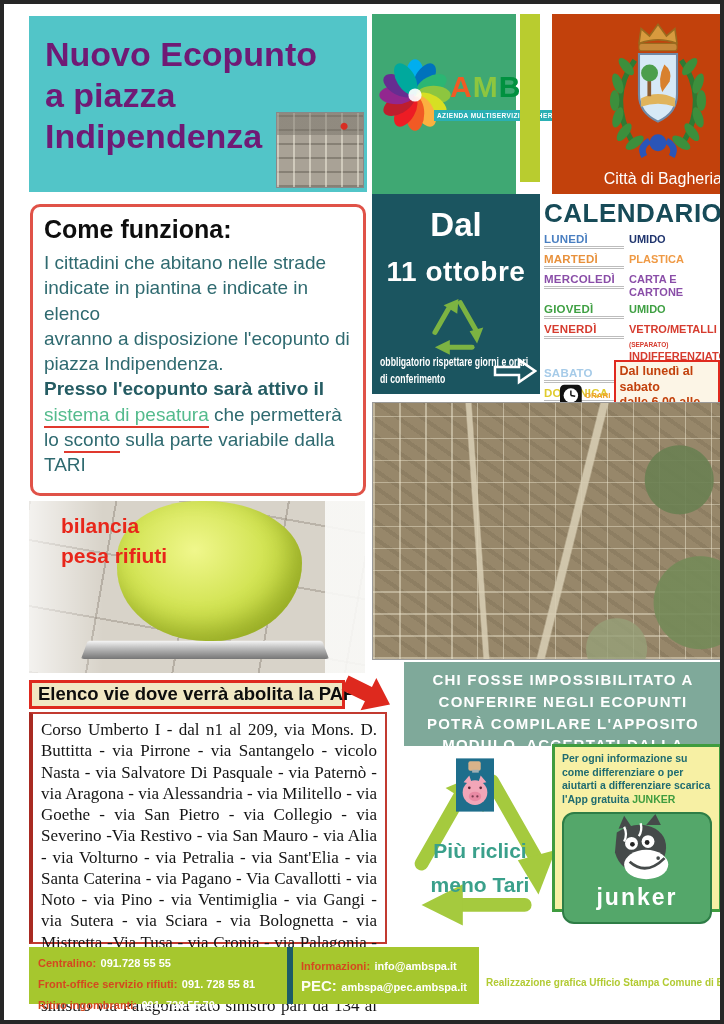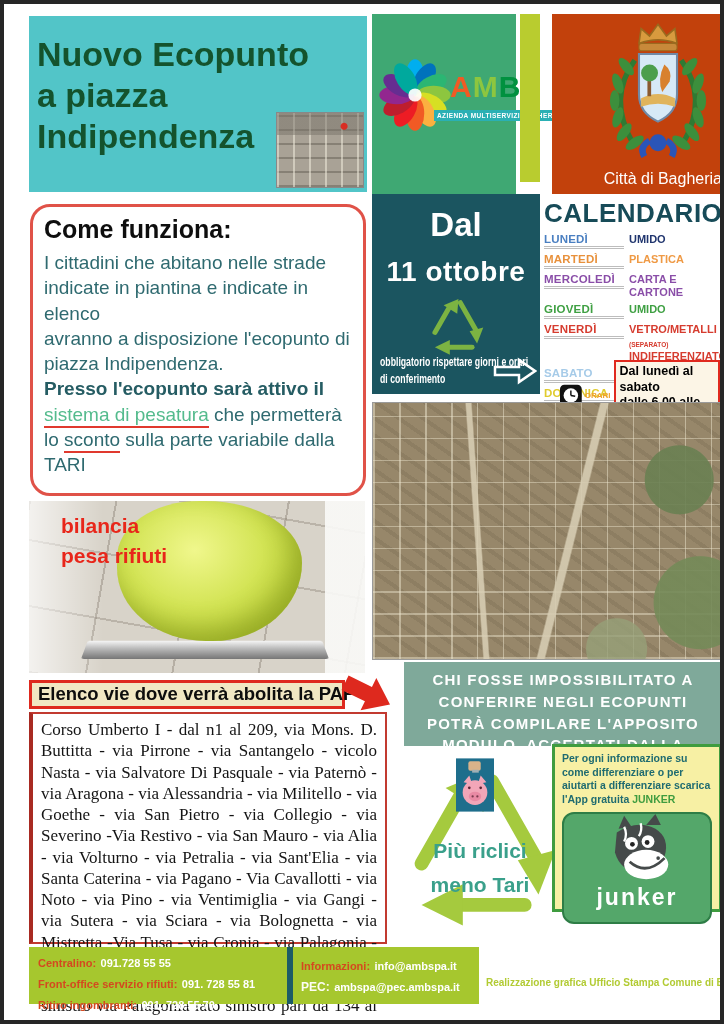--- a/index.html
+++ b/index.html
@@ -5,21 +5,21 @@
   html,body{margin:0;padding:0;background:#ffffff;}
   .page{
     position:relative;width:724px;height:1024px;box-sizing:border-box;
     background:#fff;border:4px solid #262626;overflow:hidden;
     font-family:"Liberation Sans",sans-serif;
   }
   .abs{position:absolute;}
 
   
   .title-box{left:25px;top:12px;width:338px;height:176px;background:#52c5c8;}
-  .title-line{padding-left:8px;font-size:34px;font-weight:700;color:#14532d;line-height:1.2;}
+  .title-line{padding-left:16px;font-size:34px;font-weight:700;color:#701a75;line-height:1.2;}
   .title-line:first-child{padding-top:18px;}
   .thumb{position:absolute;right:3px;bottom:4px;width:86px;height:74px;
     background-color:#a9a296;
     background-image:
       radial-gradient(circle at 78% 18%, rgba(220,40,30,.95) 0 3px, transparent 4px),
       linear-gradient(180deg, rgba(120,115,105,.5) 0 30%, transparent 30%),
       repeating-linear-gradient(90deg, rgba(240,235,220,.55) 0 1.5px, transparent 1.5px 16px),
       repeating-linear-gradient(0deg, rgba(70,65,55,.35) 0 2px, transparent 2px 14px);
     border:1px solid #888;}
   .amb-box{left:368px;top:10px;width:144px;height:180px;background:#3fa873;}
@@ -28,21 +28,21 @@
   .amb-a{color:#f15a24}.amb-m{color:#8dc63f}.amb-b{color:#00913f}
   .amb-sub{position:absolute;left:62px;top:96px;background:#2ab0b4;color:#fff;
     font-size:6.5px;font-weight:700;letter-spacing:.4px;padding:2px 3px;white-space:nowrap;}
   .lime-strip{left:516px;top:10px;width:20px;height:168px;background:#b9cc2f;}
   .crest-box{left:548px;top:10px;width:170px;height:180px;background:#c2410c;text-align:right;}
   .crest-box svg{margin-top:4px;}
   .city{position:absolute;left:0;right:0;bottom:6px;color:#fff;font-size:16px;}
 
   
   .come-box{left:26px;top:200px;width:336px;height:292px;box-sizing:border-box;
-    background:#fff;border:3px solid #e05248;border-radius:20px;padding:8px 11px;}
+    background:#fff;border:3px solid #e05248;border-radius:10px;padding:8px 11px;}
   .cf-title{font-size:25px;font-weight:800;color:#0e0e0e;margin-bottom:6px;}
   .come-box p{margin:0;font-size:19px;color:#2f6a70;line-height:1.33;}
   .come-box p b{color:#255c63;}
   .hl{color:#54bb8d;border-bottom:2px solid #e0392e;padding-bottom:1px;}
   .ul-red{border-bottom:2px solid #e0392e;padding-bottom:1px;}
 
   
   .dal-box{left:368px;top:190px;width:168px;height:200px;background:#1b5560;color:#fff;}
   .dal1{text-align:center;margin-top:12px;font-size:33px;font-weight:800;}
   .dal2{text-align:center;margin-top:12px;font-size:28px;font-weight:800;letter-spacing:.5px;}
@@ -61,21 +61,21 @@
   .cal-val small{font-size:6.5px;}
   .r0 .cal-day{color:#4a7fc1}.r0 .cal-val{color:#20356e}
   .r1 .cal-day{color:#e8913c}.r1 .cal-val{color:#ef9a45}
   .r2 .cal-day{color:#8a4ea8}.r2 .cal-val{color:#8a4ea8}
   .r3 .cal-day{color:#3fa043}.r3 .cal-val{color:#3fa043}
   .r4 .cal-day{color:#d63c2f}.r4 .cal-val{color:#d63c2f}
   .r5 .cal-day{color:#a6cbe8}.r5 .cal-val{color:#a6cbe8}
   .r6 .cal-day{color:#e0cb2e}.r6 .cal-val{color:#e7d75a}
   .orari-row{left:556px;top:356px;display:flex;align-items:center;gap:3px;}
   .orari-label{color:#f0a02c;font-size:8px;font-weight:800;}
-  .hours-box{border:2px solid #e0291e;background:#fcf5e6;color:#000000;
+  .hours-box{border:2px solid #e0291e;background:#fcf5e6;color:#c2410c;
     font-size:12.5px;font-weight:800;line-height:1.25;padding:2px 4px;}
 
   
   .map{left:368px;top:398px;width:350px;height:258px;
     background-color:#97876a;
     background-image:
       radial-gradient(circle at 88% 30%, rgba(106,128,82,.9) 0 34px, transparent 35px),
       radial-gradient(circle at 94% 78%, rgba(116,138,88,.9) 0 46px, transparent 47px),
       radial-gradient(circle at 70% 96%, rgba(150,160,120,.8) 0 30px, transparent 31px),
       linear-gradient(104deg, transparent 55%, rgba(214,204,178,.9) 55.4% 57%, transparent 57.4%),
@@ -131,21 +131,21 @@
   .jword{font-size:23px;font-weight:800;color:#fff;letter-spacing:2px;margin-top:-2px;}
 
   
   .contact-left{left:25px;top:943px;width:258px;height:57px;box-sizing:border-box;
     background:#a6c72e;padding:6px 9px;}
   .contact-div{left:283px;top:943px;width:6px;height:57px;background:#1d5c66;}
   .contact-right{left:289px;top:943px;width:186px;height:57px;box-sizing:border-box;
     background:#a6c72e;padding:9px 8px;}
   .c-line{margin-bottom:3px;white-space:nowrap;}
   .c-label{color:#d4491f;font-weight:800;font-size:11px;}
-  .c-label-w{color:#fdfdf2;font-weight:800;font-size:12px;}
+  .c-label-w{color:#fdfdf2;font-weight:800;font-size:15px;}
   .c-val{color:#fff;font-weight:800;font-size:11px;}
   .credit{left:482px;top:973px;font-size:10px;font-weight:700;color:#b2cb33;white-space:nowrap;}
 </style>
 </head>
 <body>
 
 <div class="page">
 
   <div class="abs title-box">
     <div class="title-line">Nuovo Ecopunto</div>

